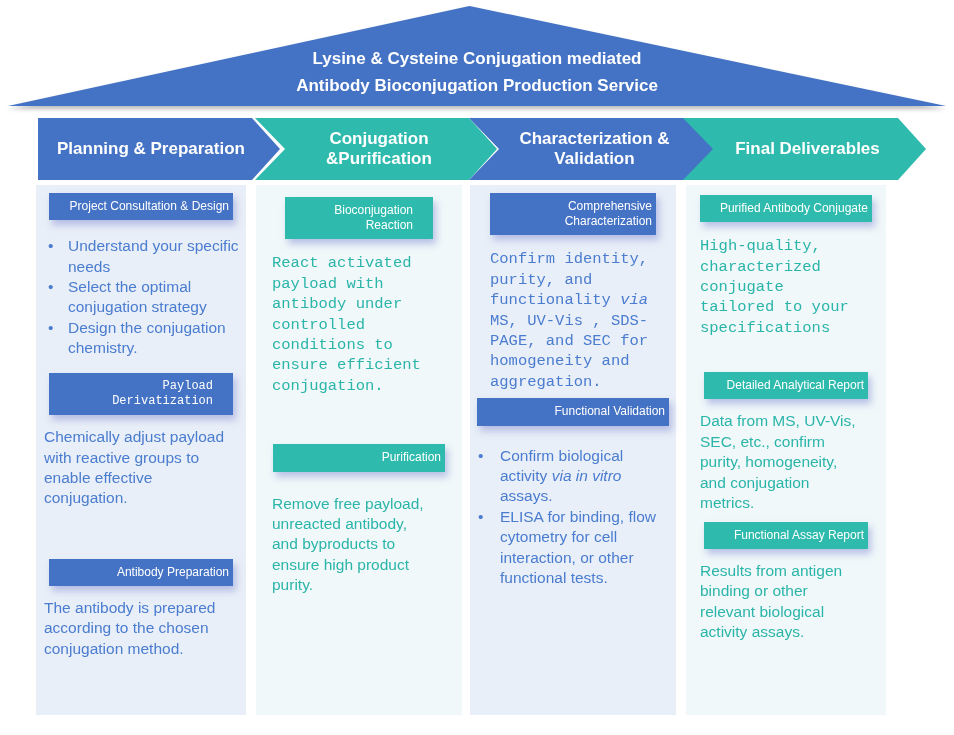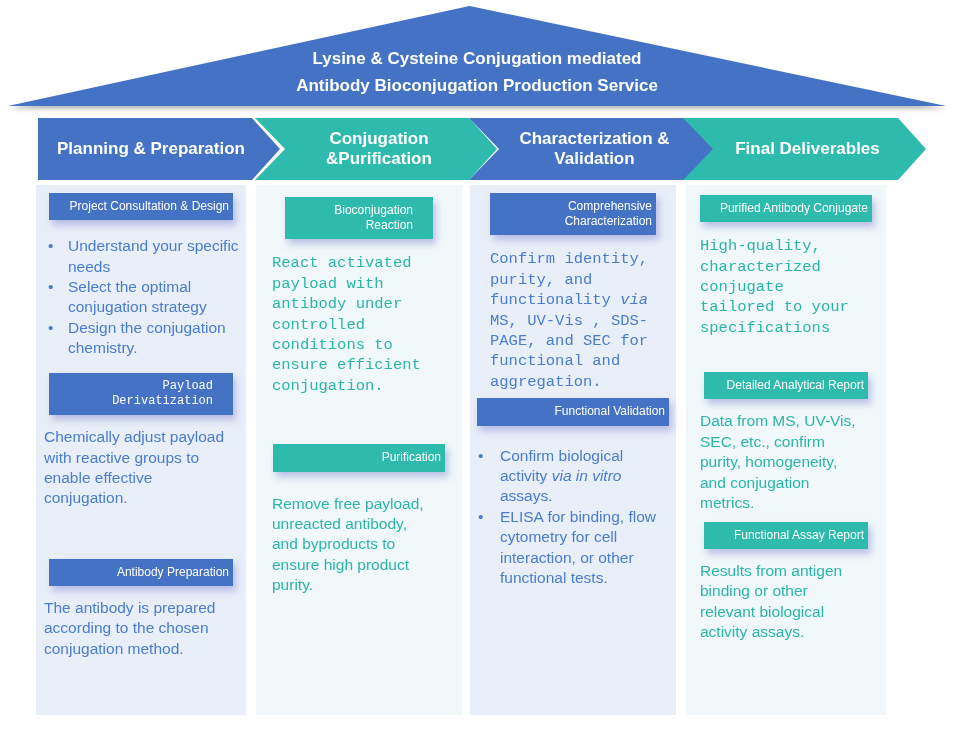--- a/index.html
+++ b/index.html
@@ -131,21 +131,21 @@
 
     <section id="col2" class="col col-bg-teal">
       <div class="hbox teal w174 pad-wide mt12">Bioconjugation Reaction</div>
       <p class="body-text t-teal c2p mt14">React activated payload with antibody under controlled conditions to ensure efficient conjugation.</p>
       <div class="hbox teal w172 mt40">Purification</div>
       <p class="body-text t-teal c2p mt22">Remove free payload, unreacted antibody, and byproducts to ensure high product purity.</p>
     </section>
 
     <section id="col3" class="col col-bg-blue">
       <div class="hbox blue w166 mt8">Comprehensive Characterization</div>
-      <p class="body-text t-blue c3p mt14"><span>Confirm identity, purity, and functionality </span><span class="it">via</span><span> MS, UV-Vis , SDS-PAGE, and SEC for functional and aggregation.</span></p>
+      <p class="body-text t-blue c3p mt14"><span>Confirm identity, purity, and functionality </span><span class="it">via</span><span> MS, UV-Vis , SDS-PAGE, and SEC for homogeneity and aggregation.</span></p>
       <div class="hbox blue w192 mt6">Functional Validation</div>
       <div class="blist blist3 mt20 body-text t-blue">
         <div class="brow">
           <span class="dot">•</span>
           <span class="btxt"><span>Confirm biological activity </span><span class="it">via in vitro</span><span> assays.</span></span>
         </div>
         <div class="brow">
           <span class="dot">•</span>
           <span class="btxt">ELISA for binding, flow cytometry for cell interaction, or other functional tests.</span>
         </div>

